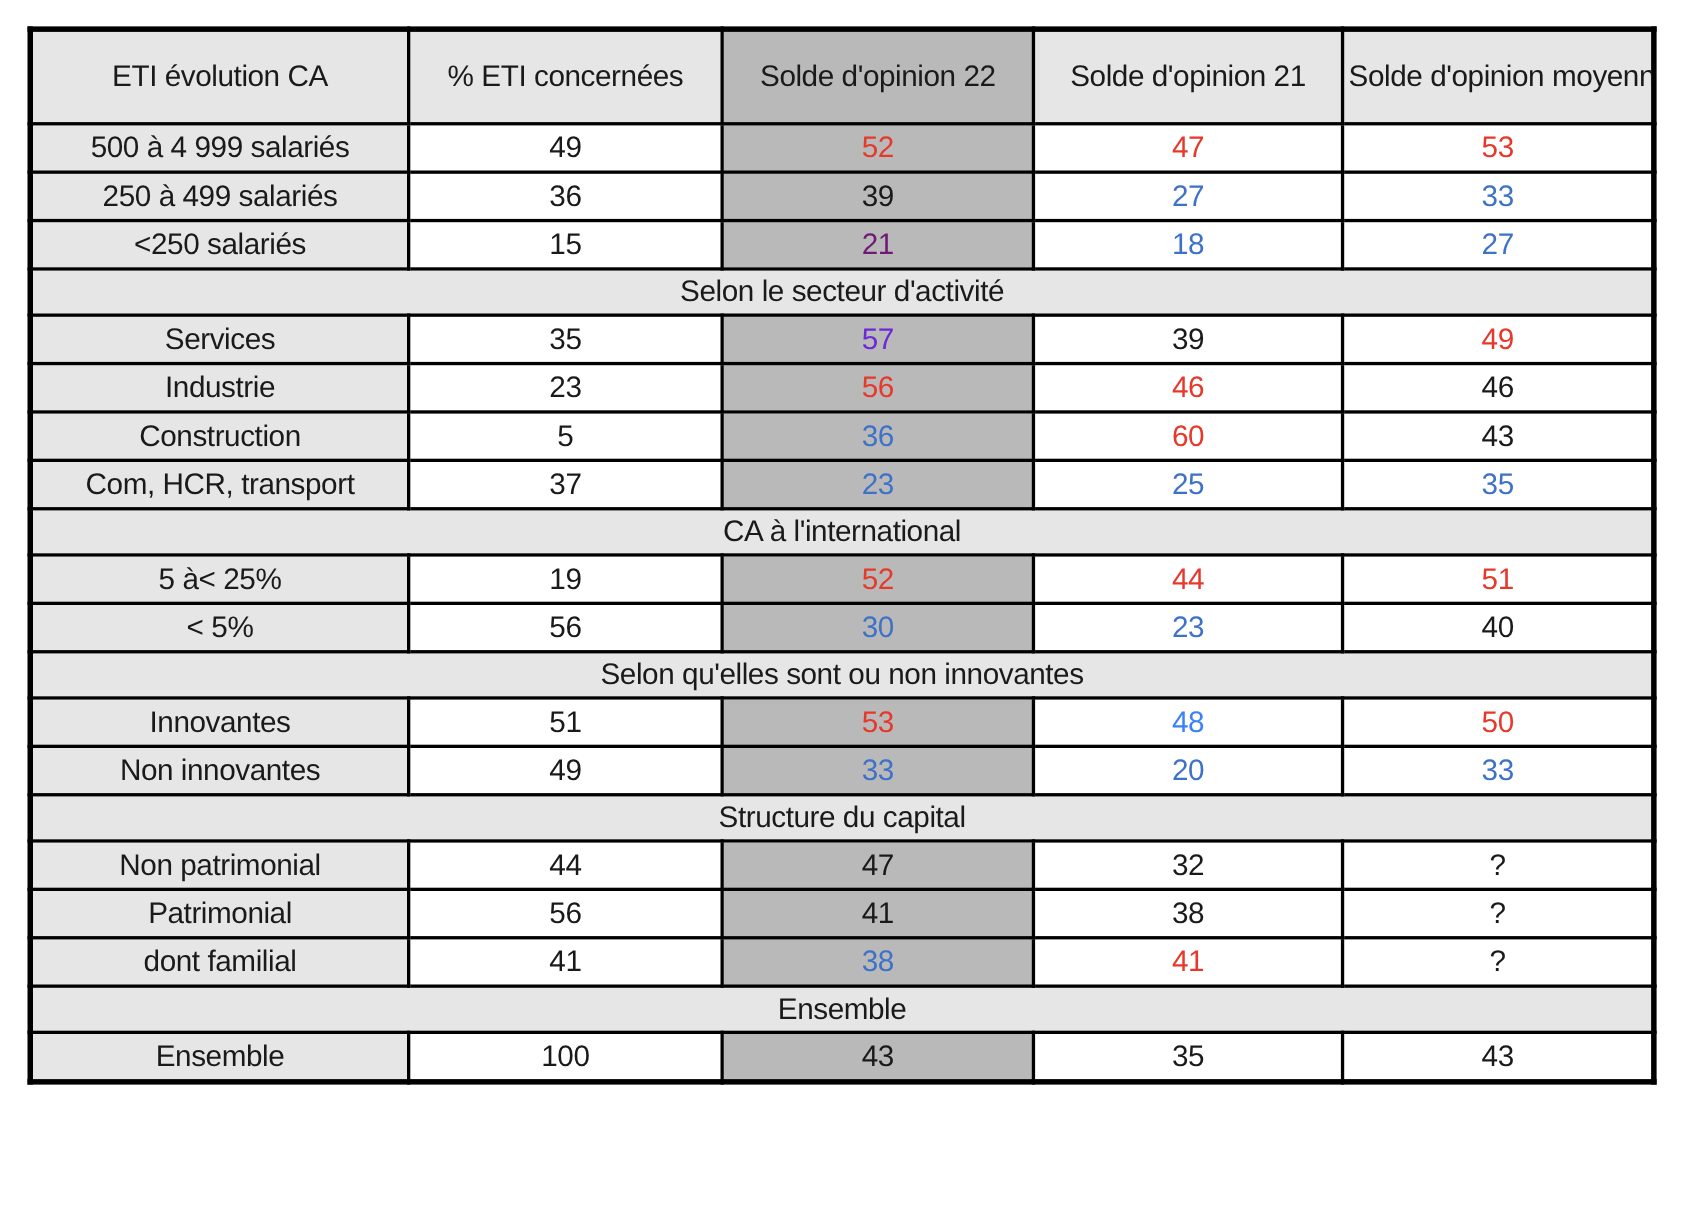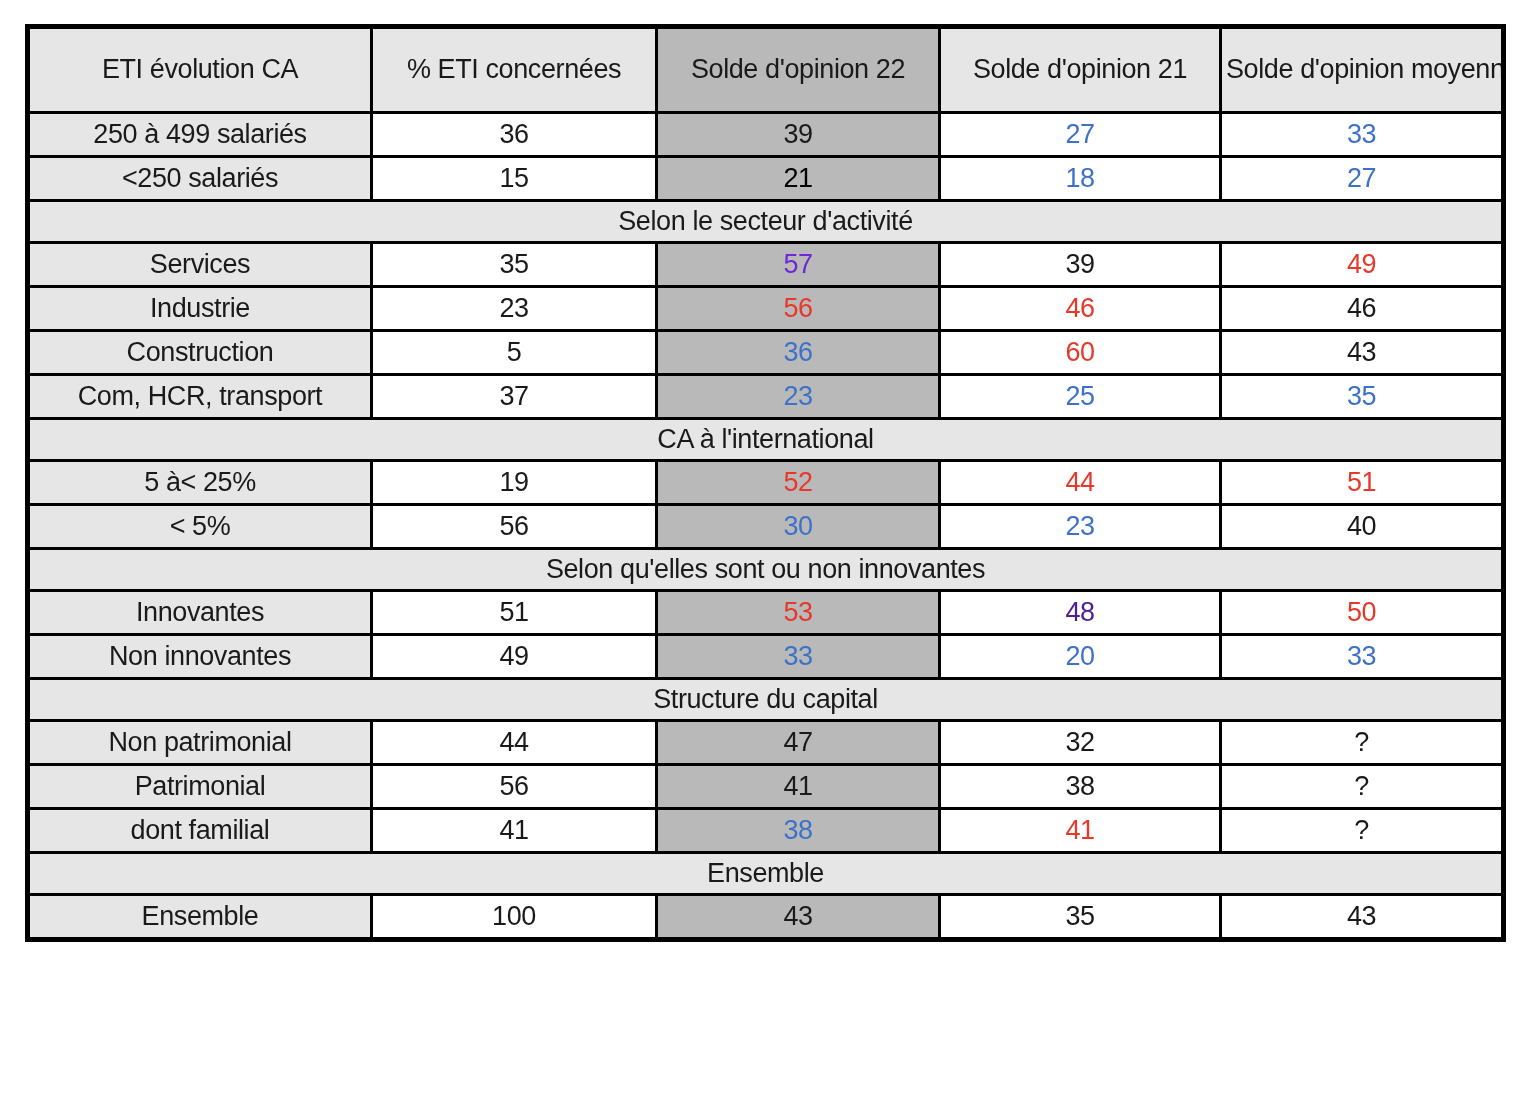--- a/index.html
+++ b/index.html
@@ -73,30 +73,37 @@
       <tr>
         <th>ETI évolution CA</th>
         <th>% ETI concernées</th>
         <th class="hl">Solde d'opinion 22</th>
         <th>Solde d'opinion 21</th>
         <th>Solde d'opinion moyenne 16-19</th>
       </tr>
     </thead>
     <tbody>
         <tr class="data-row">
+          <td class="label-cell">500 à 4 999 salariés</td>
+          <td class="value-cell" style="color: rgb(26, 26, 26);">49</td>
+          <td class="value-cell hl" style="color: rgb(230, 57, 43);">52</td>
+          <td class="value-cell" style="color: rgb(230, 57, 43);">47</td>
+          <td class="value-cell" style="color: rgb(230, 57, 43);">53</td>
+        </tr>
+        <tr class="data-row">
           <td class="label-cell">250 à 499 salariés</td>
           <td class="value-cell" style="color: rgb(26, 26, 26);">36</td>
           <td class="value-cell hl" style="color: rgb(26, 26, 26);">39</td>
           <td class="value-cell" style="color: rgb(62, 113, 200);">27</td>
           <td class="value-cell" style="color: rgb(62, 113, 200);">33</td>
         </tr>
         <tr class="data-row">
           <td class="label-cell">&lt;250 salariés</td>
           <td class="value-cell" style="color: rgb(26, 26, 26);">15</td>
-          <td class="value-cell hl" style="color: #000000;">21</td>
+          <td class="value-cell hl" style="color: #701a75;">21</td>
           <td class="value-cell" style="color: rgb(62, 113, 200);">18</td>
           <td class="value-cell" style="color: rgb(62, 113, 200);">27</td>
         </tr>
         <tr class="section-row">
           <td colspan="5">Selon le secteur d'activité</td>
         </tr>
         <tr class="data-row">
           <td class="label-cell">Services</td>
           <td class="value-cell" style="color: rgb(26, 26, 26);">35</td>
           <td class="value-cell hl" style="color: #6d28d9;">57</td>
@@ -141,21 +148,21 @@
           <td class="value-cell" style="color: rgb(62, 113, 200);">23</td>
           <td class="value-cell" style="color: rgb(26, 26, 26);">40</td>
         </tr>
         <tr class="section-row">
           <td colspan="5">Selon qu'elles sont ou non innovantes</td>
         </tr>
         <tr class="data-row">
           <td class="label-cell">Innovantes</td>
           <td class="value-cell" style="color: rgb(26, 26, 26);">51</td>
           <td class="value-cell hl" style="color: rgb(230, 57, 43);">53</td>
-          <td class="value-cell" style="color: #4c1d95;">48</td>
+          <td class="value-cell" style="color: #3b82f6;">48</td>
           <td class="value-cell" style="color: rgb(230, 57, 43);">50</td>
         </tr>
         <tr class="data-row">
           <td class="label-cell">Non innovantes</td>
           <td class="value-cell" style="color: rgb(26, 26, 26);">49</td>
           <td class="value-cell hl" style="color: rgb(62, 113, 200);">33</td>
           <td class="value-cell" style="color: rgb(62, 113, 200);">20</td>
           <td class="value-cell" style="color: rgb(62, 113, 200);">33</td>
         </tr>
         <tr class="section-row">

